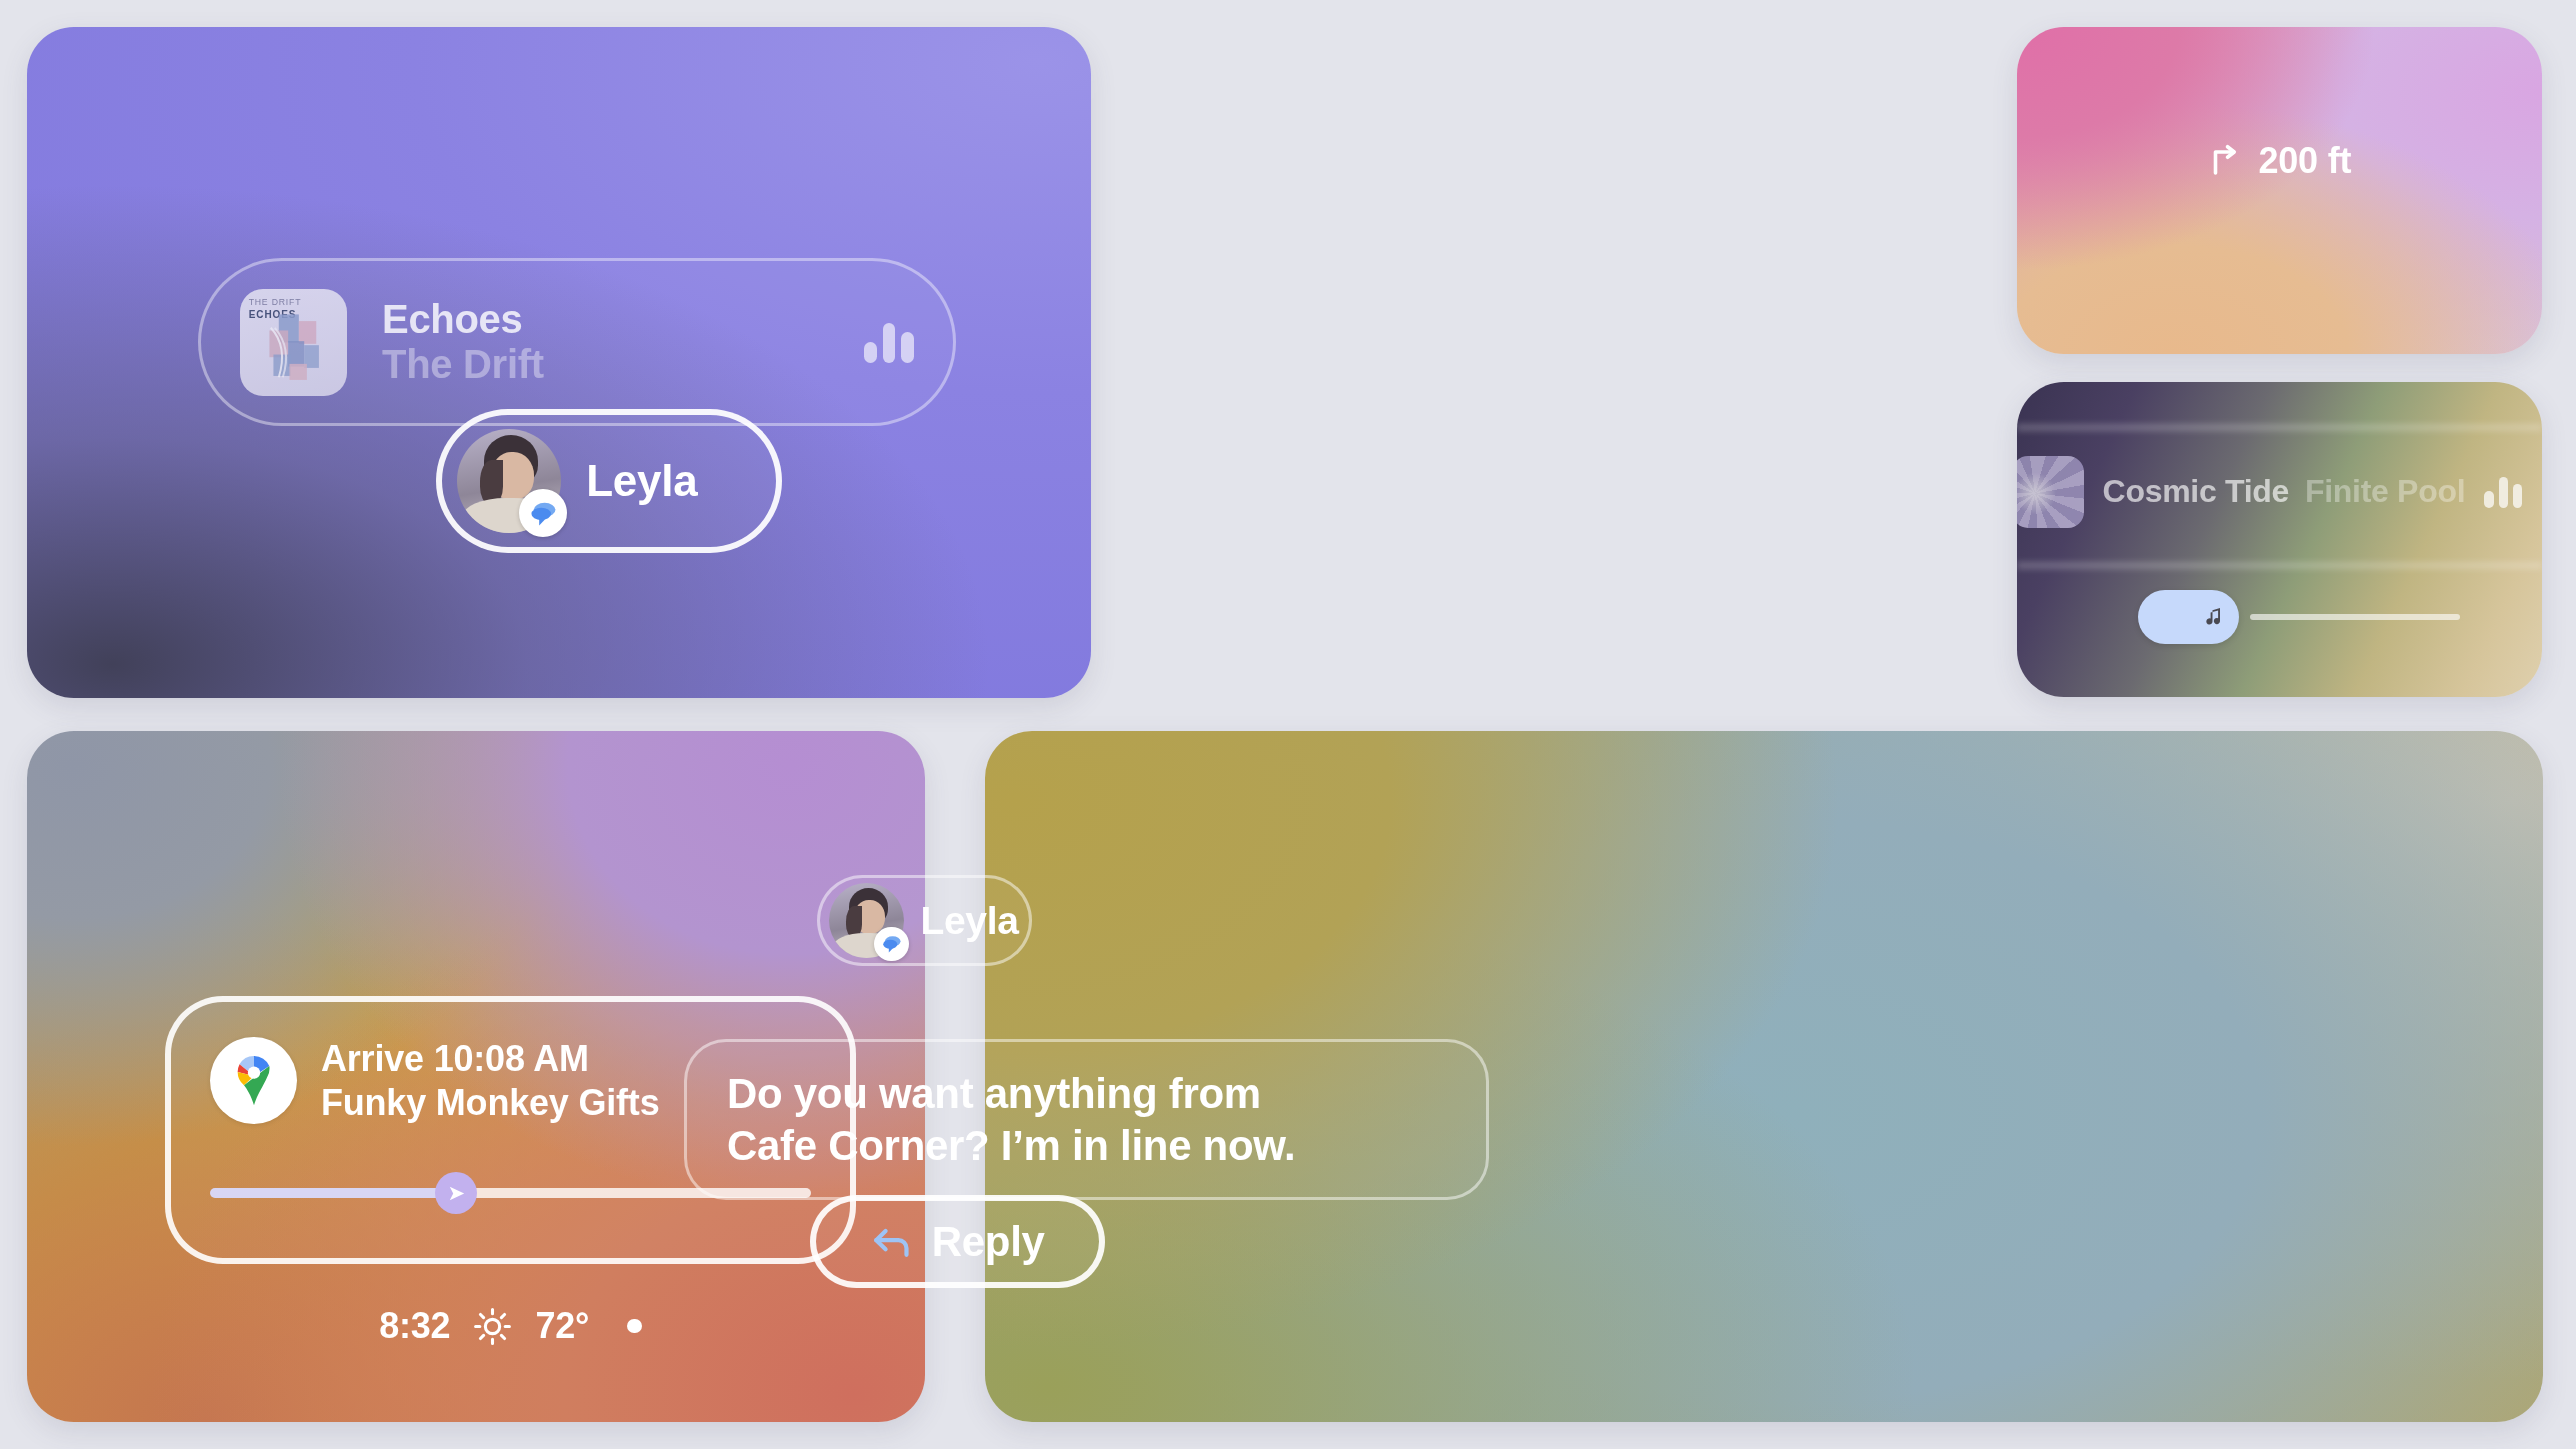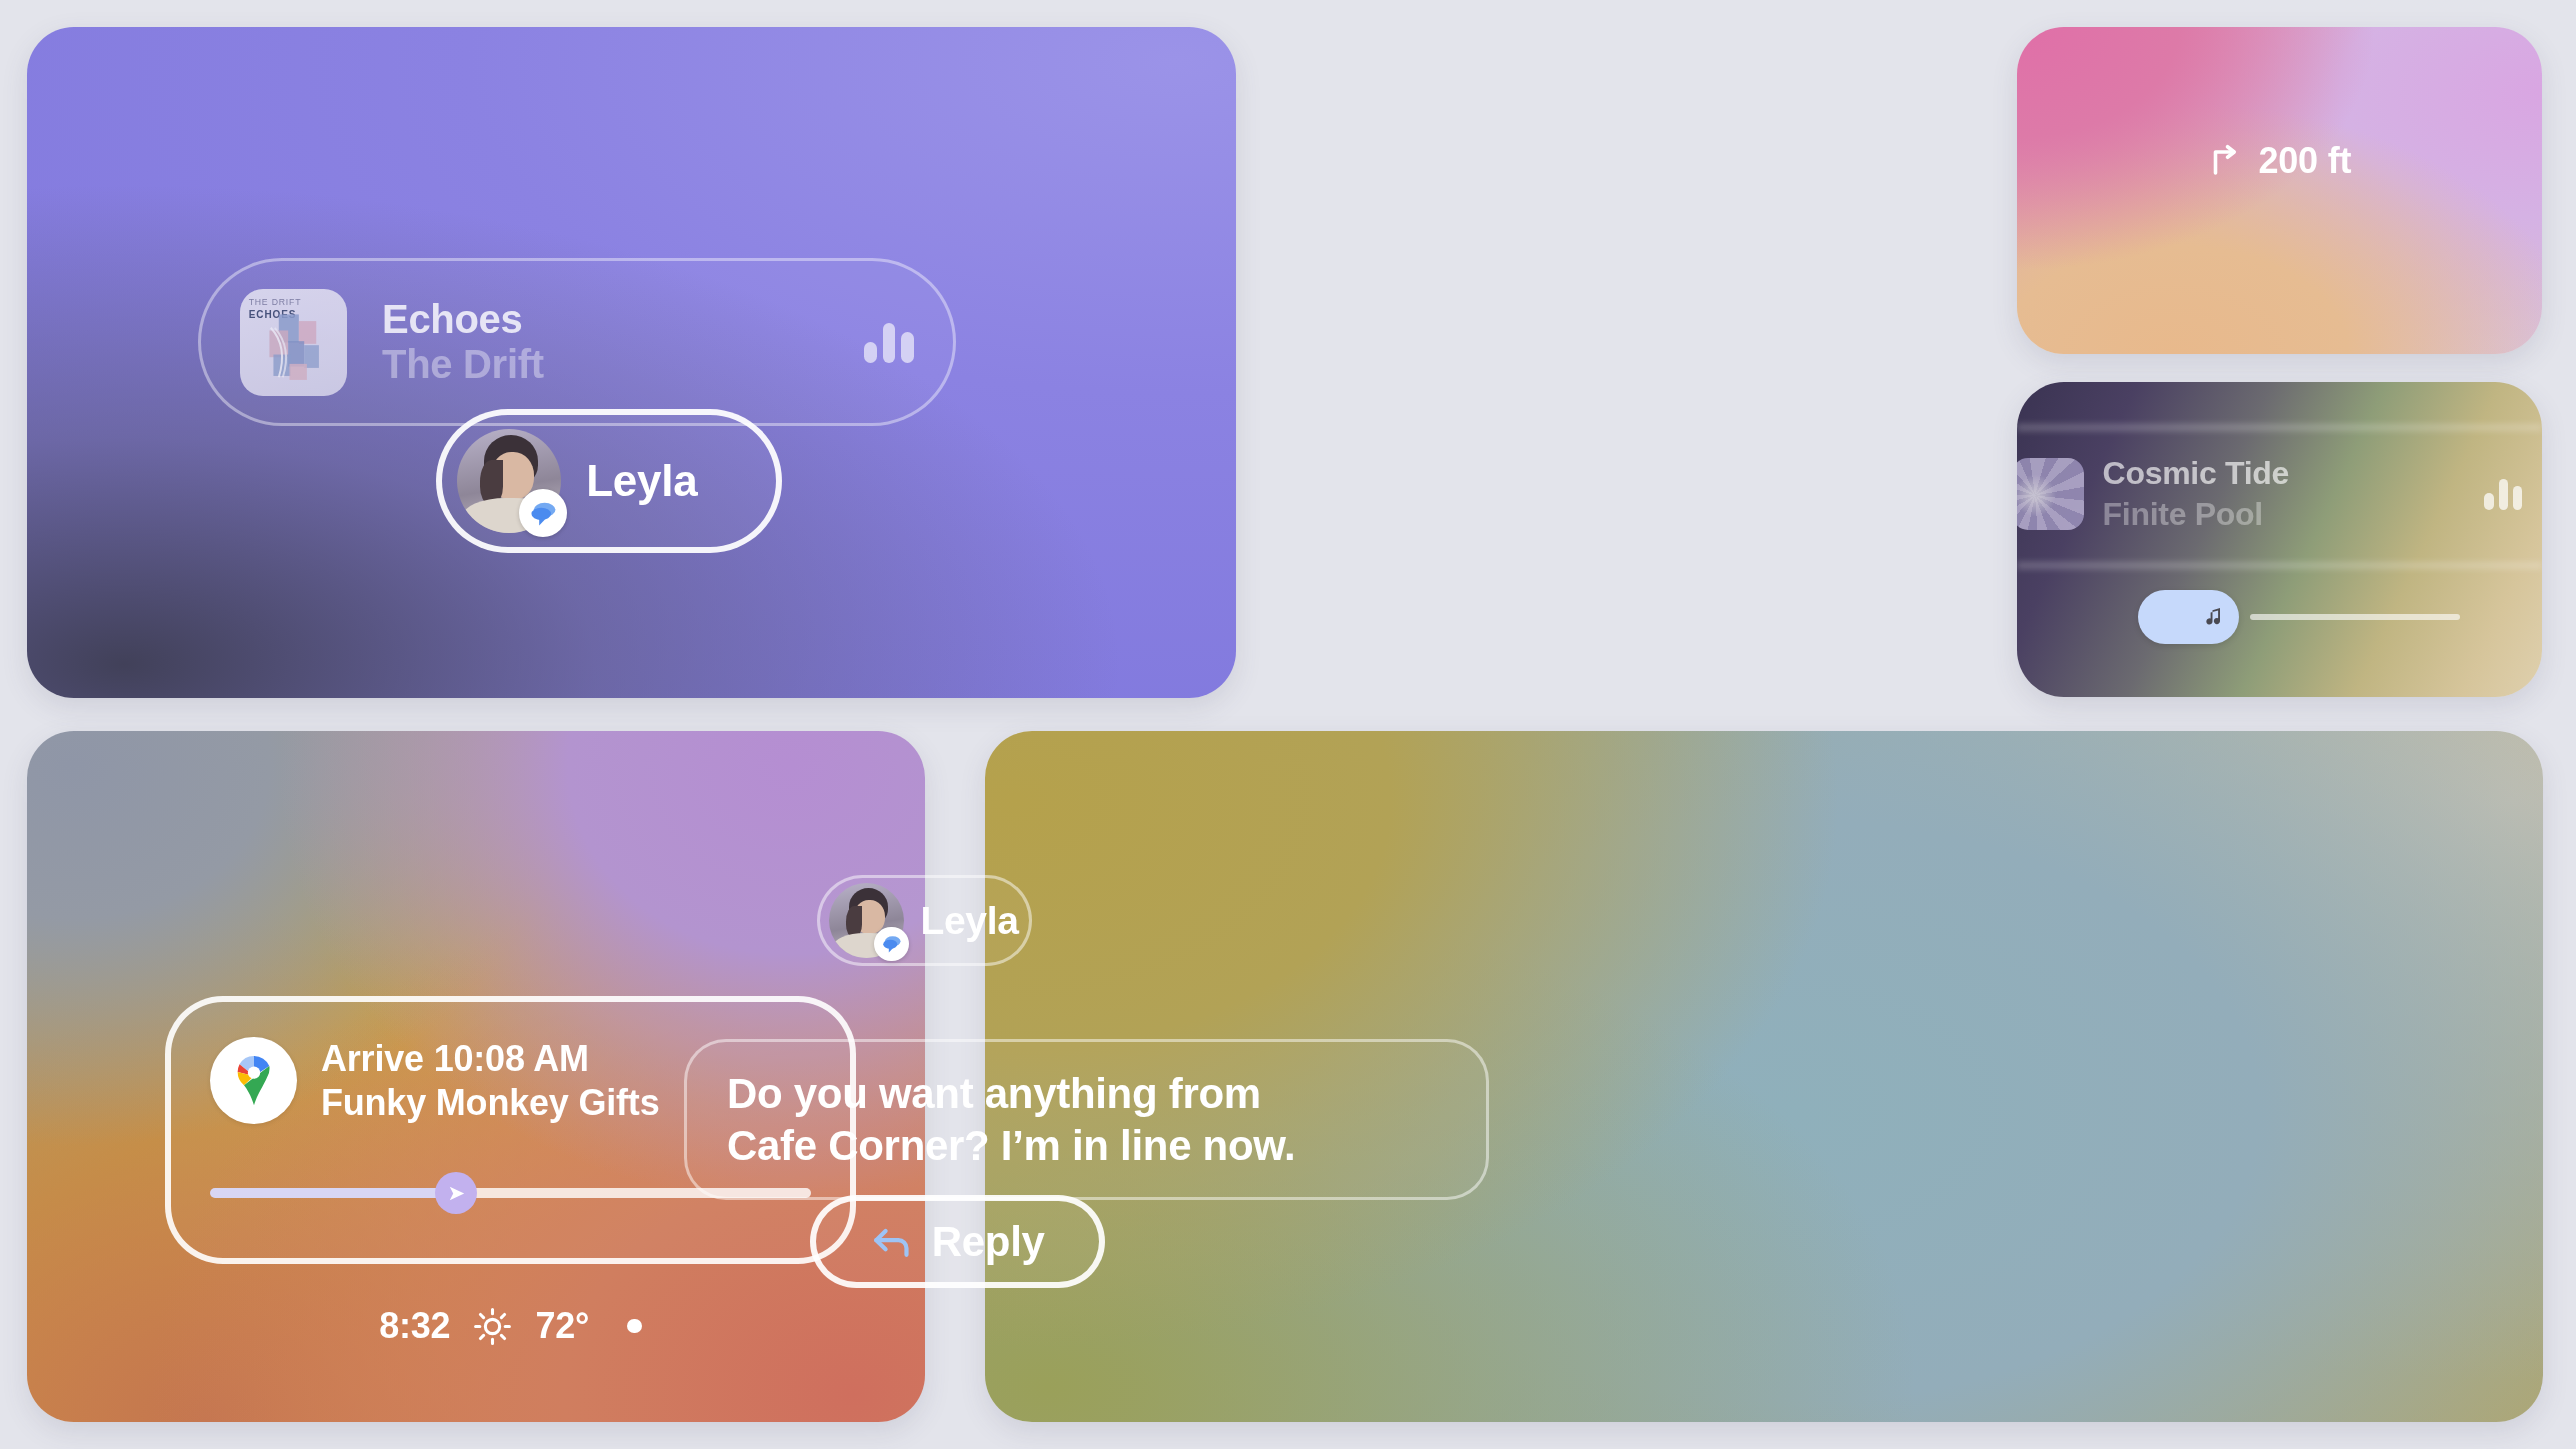--- a/index.html
+++ b/index.html
@@ -14,21 +14,21 @@
   
   .card {
     position:absolute;
     border-radius:47px;
     overflow:hidden;
     box-shadow:0 9.4px 27px rgba(80,80,110,.13);
   }
 
   
   #card-music-echoes {
-    left:27px; top:27px; width:1209px; height:671px;
+    left:27px; top:27px; width:1064px; height:671px;
     background:
       radial-gradient(150% 130% at 8% 95%, rgba(60,60,78,.92) 0%, rgba(90,88,120,.55) 26%, rgba(125,120,190,0) 55%),
       radial-gradient(130% 110% at 95% 5%, #9b93e8 0%, #8b82e2 45%, #8078dd 100%),
       linear-gradient(135deg,#8e86e4 0%,#8780e0 100%);
   }
   .np-pill {
     position:absolute; left:171px; top:231px; width:758px; height:168px;
     border:3.4px solid rgba(255,255,255,.40);
     border-radius:84px;
     display:flex; align-items:center; gap:35px; padding:0 39px;
@@ -152,21 +152,21 @@
   .ct-row { position:absolute; left:0px; top:74px; display:flex; align-items:center; gap:19px; width:100%; padding-right:20px; }
   .ct-art {
     width:72px; height:72px; border-radius:16px; margin-left:-5.4px; flex:0 0 auto;
     overflow:hidden; position:relative; opacity:.75;
     background:
       repeating-conic-gradient(from 0deg at 32% 52%, #c9c0e2 0deg 16deg, #a79ec9 16deg 32deg),
       linear-gradient(140deg,#cdc6e6,#9c94bf);
   }
   .ct-art::after{ content:""; position:absolute; inset:0;
     background:radial-gradient(circle at 32% 52%, rgba(255,255,255,.75) 0 6%, rgba(255,255,255,0) 34%); }
-  .ct-text { display:flex; flex-direction:column; gap:5px; }
+  .ct-text { display:flex; flex-direction:row; gap:16px; }
   .ct-title { font-size:32px; font-weight:700; color:rgba(255,255,255,.64); letter-spacing:-0.3px; line-height:1.12; }
   .ct-artist { font-size:32px; font-weight:700; color:rgba(255,255,255,.34); letter-spacing:-0.3px; line-height:1.12; }
   .ct-eq { margin-left:auto; display:flex; align-items:flex-end; gap:4.7px; height:32px; opacity:.72; }
   .ct-eq i { display:block; width:9.4px; border-radius:6.7px; background:#fff; }
   .ct-eq i:nth-child(1){ height:17.4px; }
   .ct-eq i:nth-child(2){ height:31px; }
   .ct-eq i:nth-child(3){ height:24px; }
   .ct-scrub { position:absolute; left:121px; top:208px; display:flex; align-items:center; width:322px; }
   .ct-thumb {
     width:101px; height:54px; border-radius:29.5px; background:#c6d9fb;

